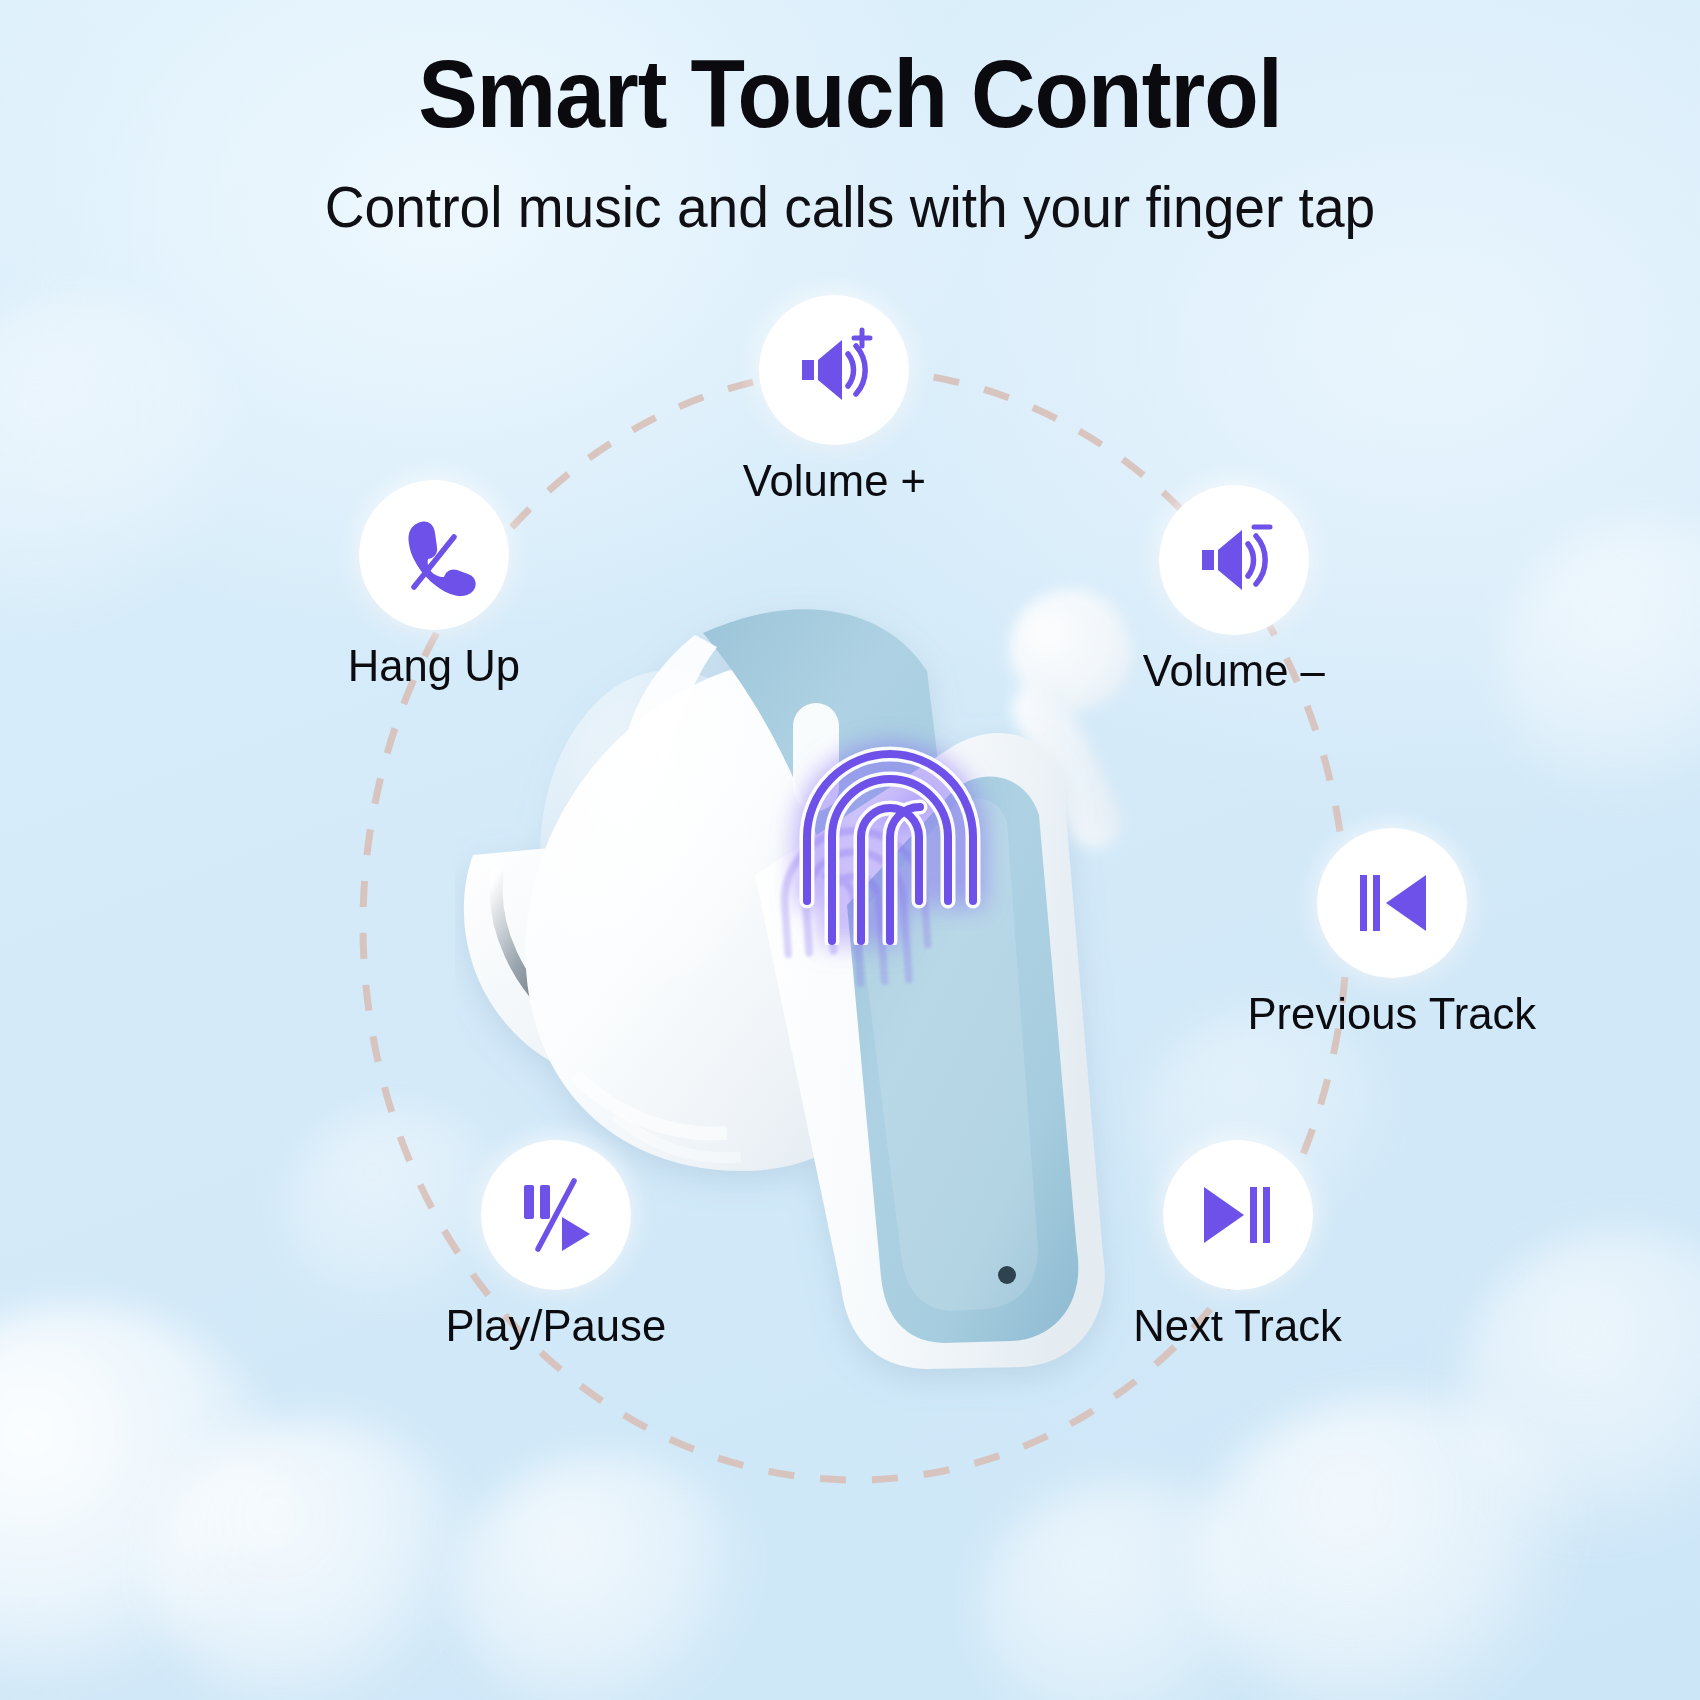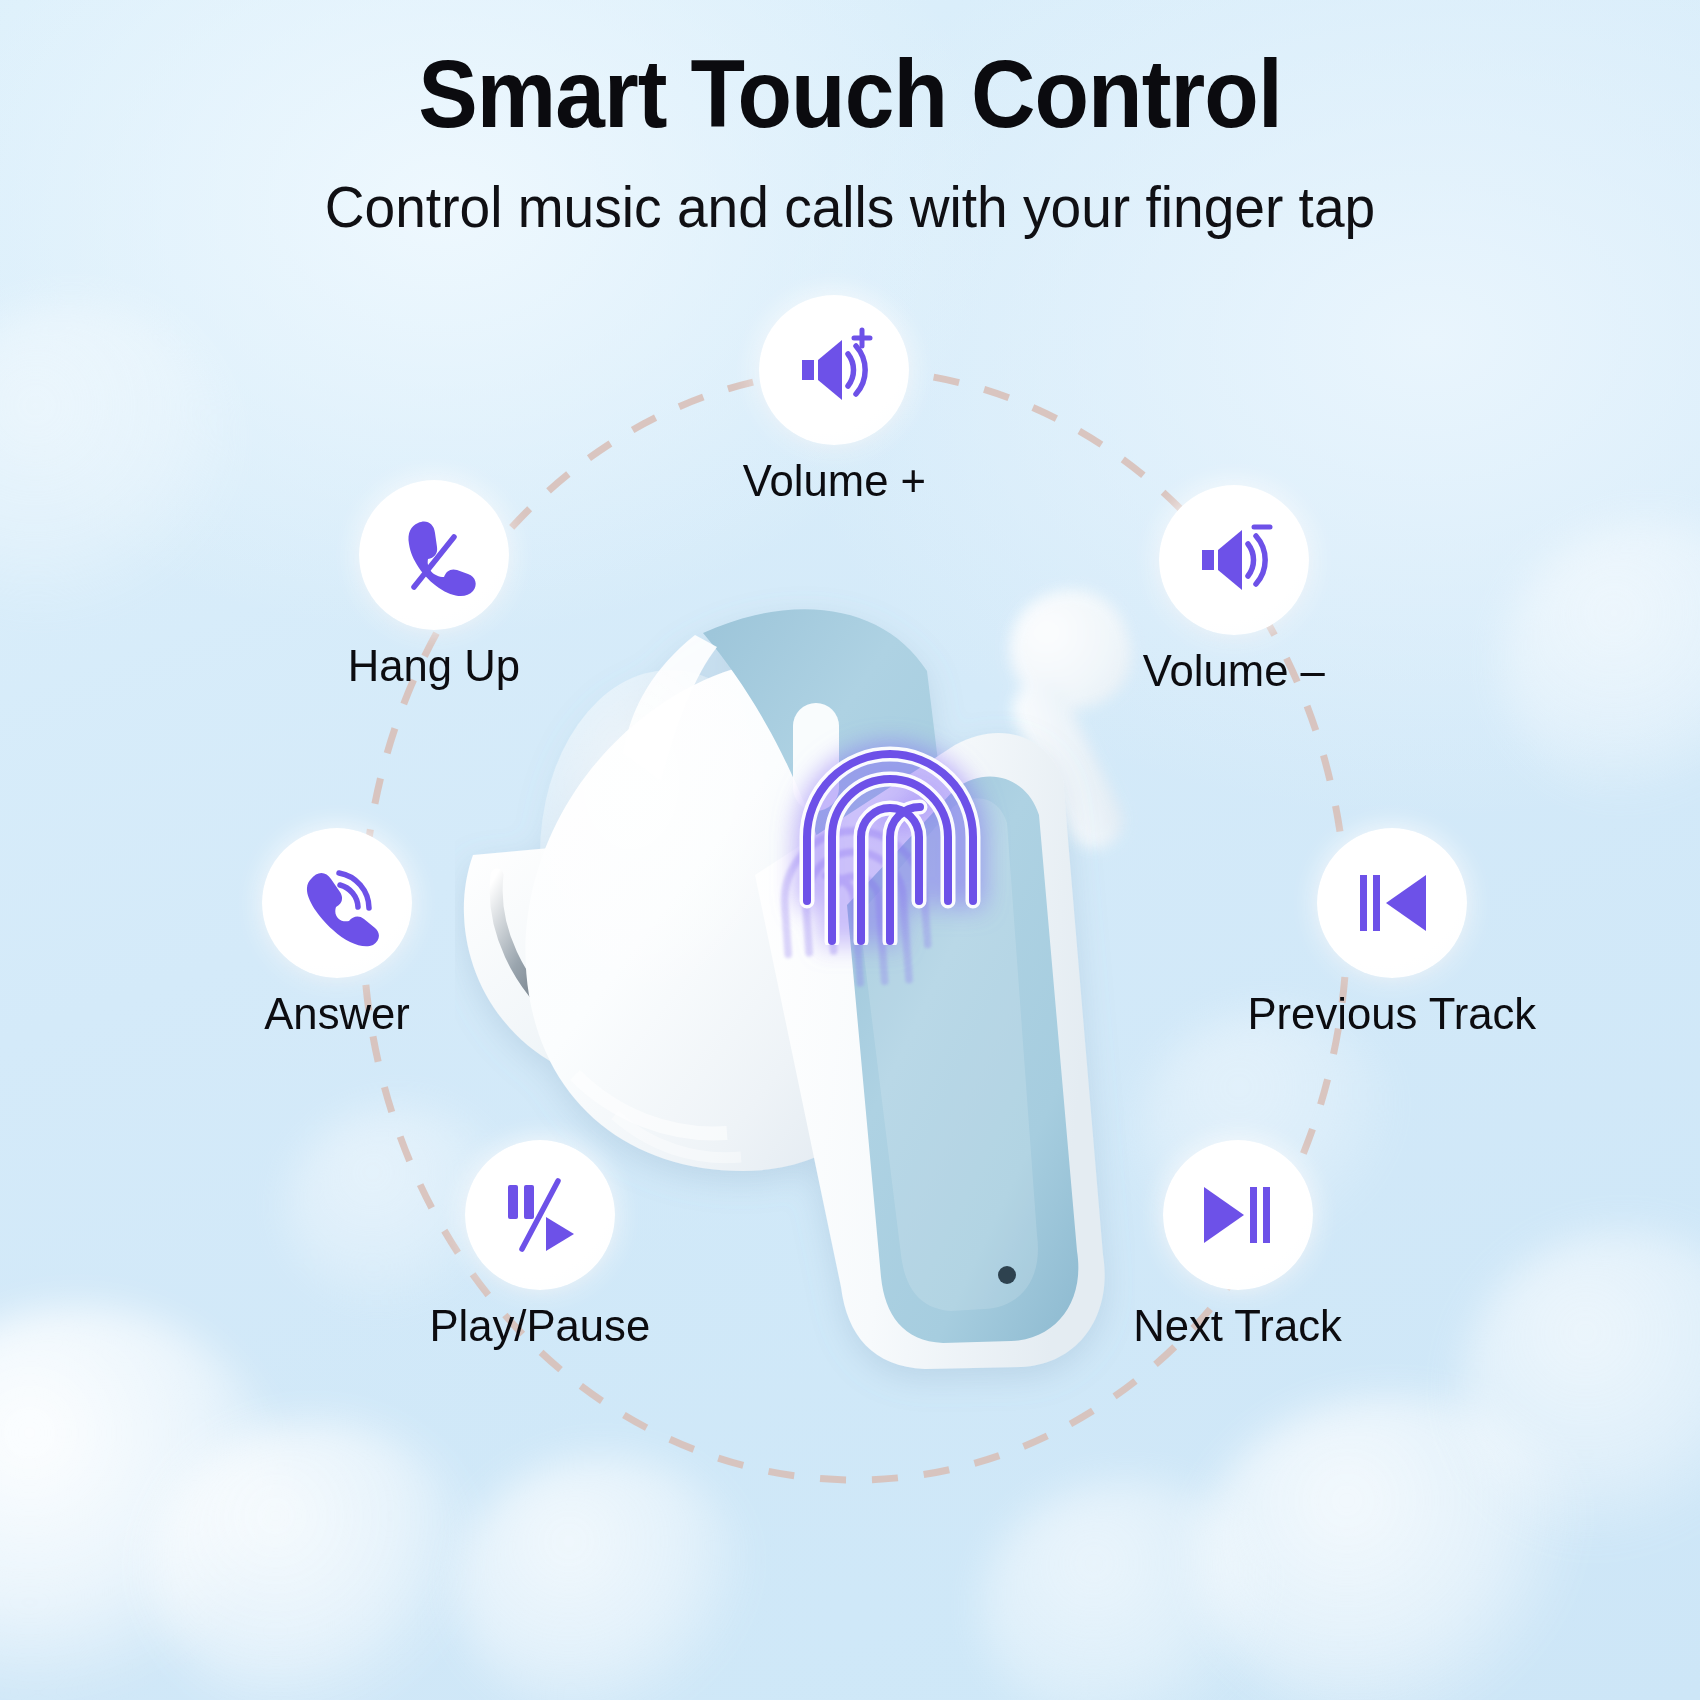--- a/index.html
+++ b/index.html
@@ -154,21 +154,21 @@
     line-height: 1.05;
     transform: scaleX(0.97);
   }
 
   
   .n-volume-up   { left: 740px;  top: 295px; }
   .n-volume-down { left: 1140px; top: 485px; }
   .n-hang-up     { left: 345px;  top: 480px; }
   .n-answer      { left: 262px;  top: 828px; }
   .n-prev-track  { left: 1243px; top: 828px; }
-  .n-play-pause  { left: 426px;  top: 1140px; }
+  .n-play-pause  { left: 442px;  top: 1140px; }
   .n-next-track  { left: 1130px; top: 1140px; }
   .n-voice       { left: 782px;  top: 1298px; }
 </style>
 </head>
 <body>
 
 <div id="stage">
 
   <div class="bg-base"></div>
   <div class="blob b1"></div>
@@ -339,33 +339,20 @@
         <path d="M12 34 h12 v20 h-12 z" fill="#6d51e8"></path>
         <path d="M28 34 L52 14 L52 74 L28 54 Z" fill="#6d51e8"></path>
         <path d="M58 28 A26 26 0 0 1 58 60" fill="none" stroke="#6d51e8" stroke-width="5.5" stroke-linecap="round"></path>
         <path d="M66 20 A36 36 0 0 1 66 68" fill="none" stroke="#6d51e8" stroke-width="5.5" stroke-linecap="round"></path>
         <path d="M64 11 h16" stroke="#6d51e8" stroke-width="5" stroke-linecap="round"></path>
       </svg>
     </div>
     <div class="node-label">Volume –</div>
   </div>
 
-  <div class="node n-answer">
-    <div class="bubble">
-      <svg width="88" height="88" viewBox="0 0 88 88">
-        <path d="M18 20 C24 12 33 12 38 20 L47 33 C51 39 49 45 43 48
-                 C40 57 47 64 56 62 C60 57 66 56 71 60 L82 69
-                 C88 74 87 82 80 86 C70 90 54 84 40 71 C24 57 13 39 14 29
-                 C14 25 16 22 18 20 Z" fill="#6d51e8"></path>
-        <path d="M47 26 A24 24 0 0 1 65 48" fill="none" stroke="#6d51e8" stroke-width="5.5" stroke-linecap="round"></path>
-        <path d="M46 14 A36 36 0 0 1 76 49" fill="none" stroke="#6d51e8" stroke-width="5.5" stroke-linecap="round"></path>
-      </svg>
-    </div>
-    <div class="node-label">Answer</div>
-  </div>
 
   <div class="node n-prev-track">
     <div class="bubble">
       <svg width="88" height="88" viewBox="0 0 88 88">
         <rect x="12" y="16" width="7" height="56" fill="#6d51e8"></rect>
         <rect x="25" y="16" width="7" height="56" fill="#6d51e8"></rect>
         <path d="M78 16 L78 72 L38 44 Z" fill="#6d51e8"></path>
       </svg>
     </div>
     <div class="node-label">Previous Track</div>

